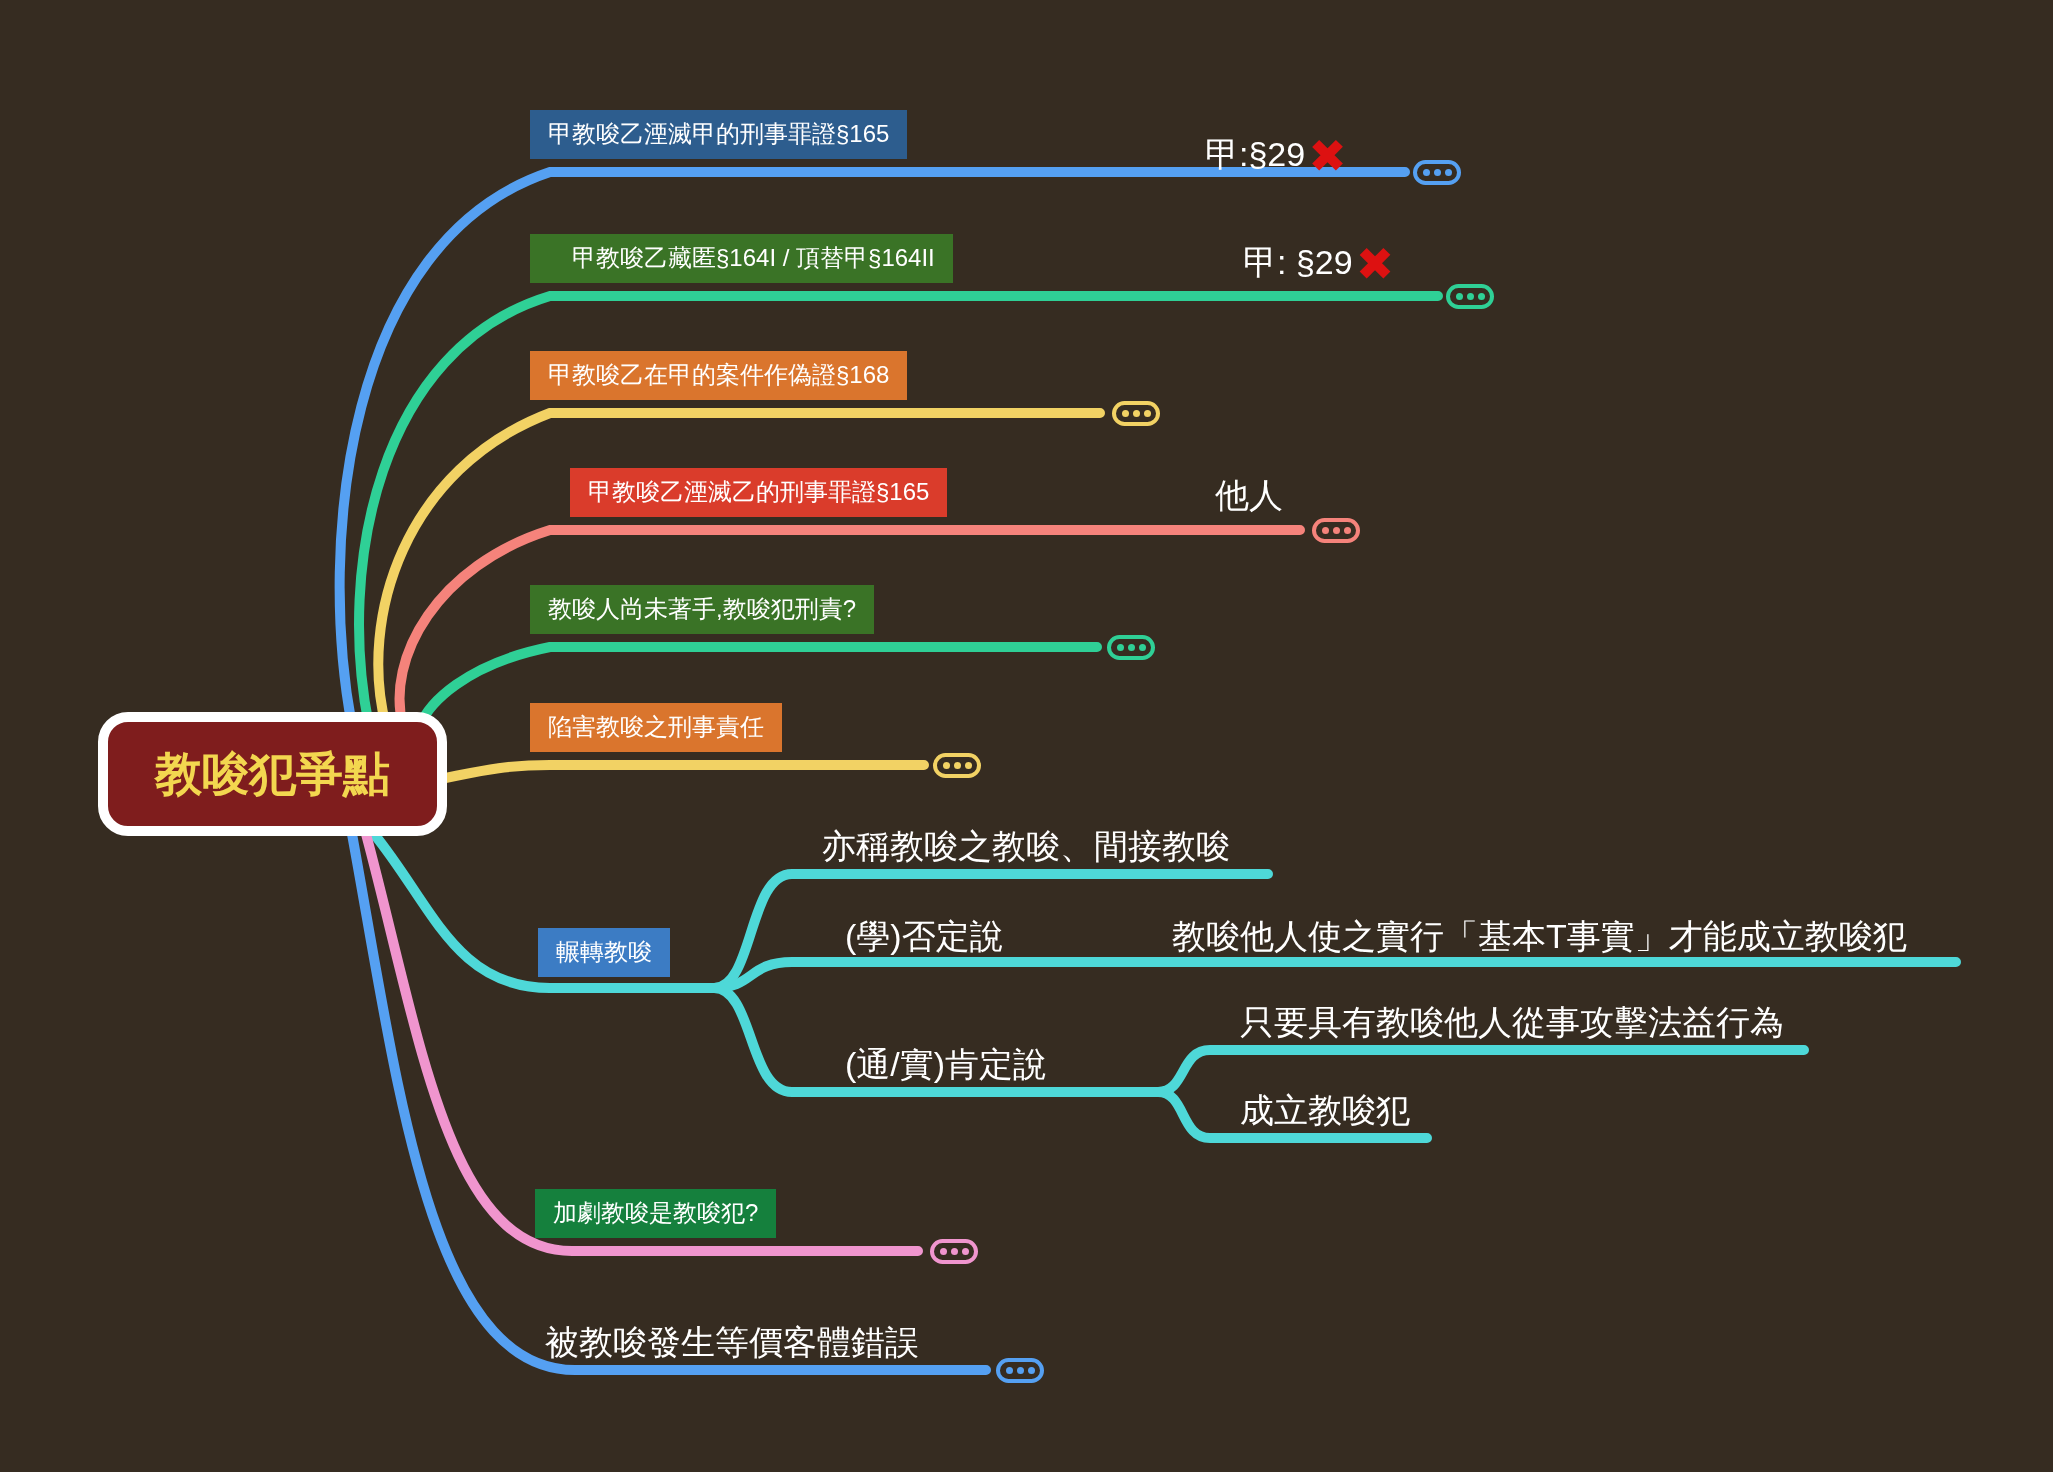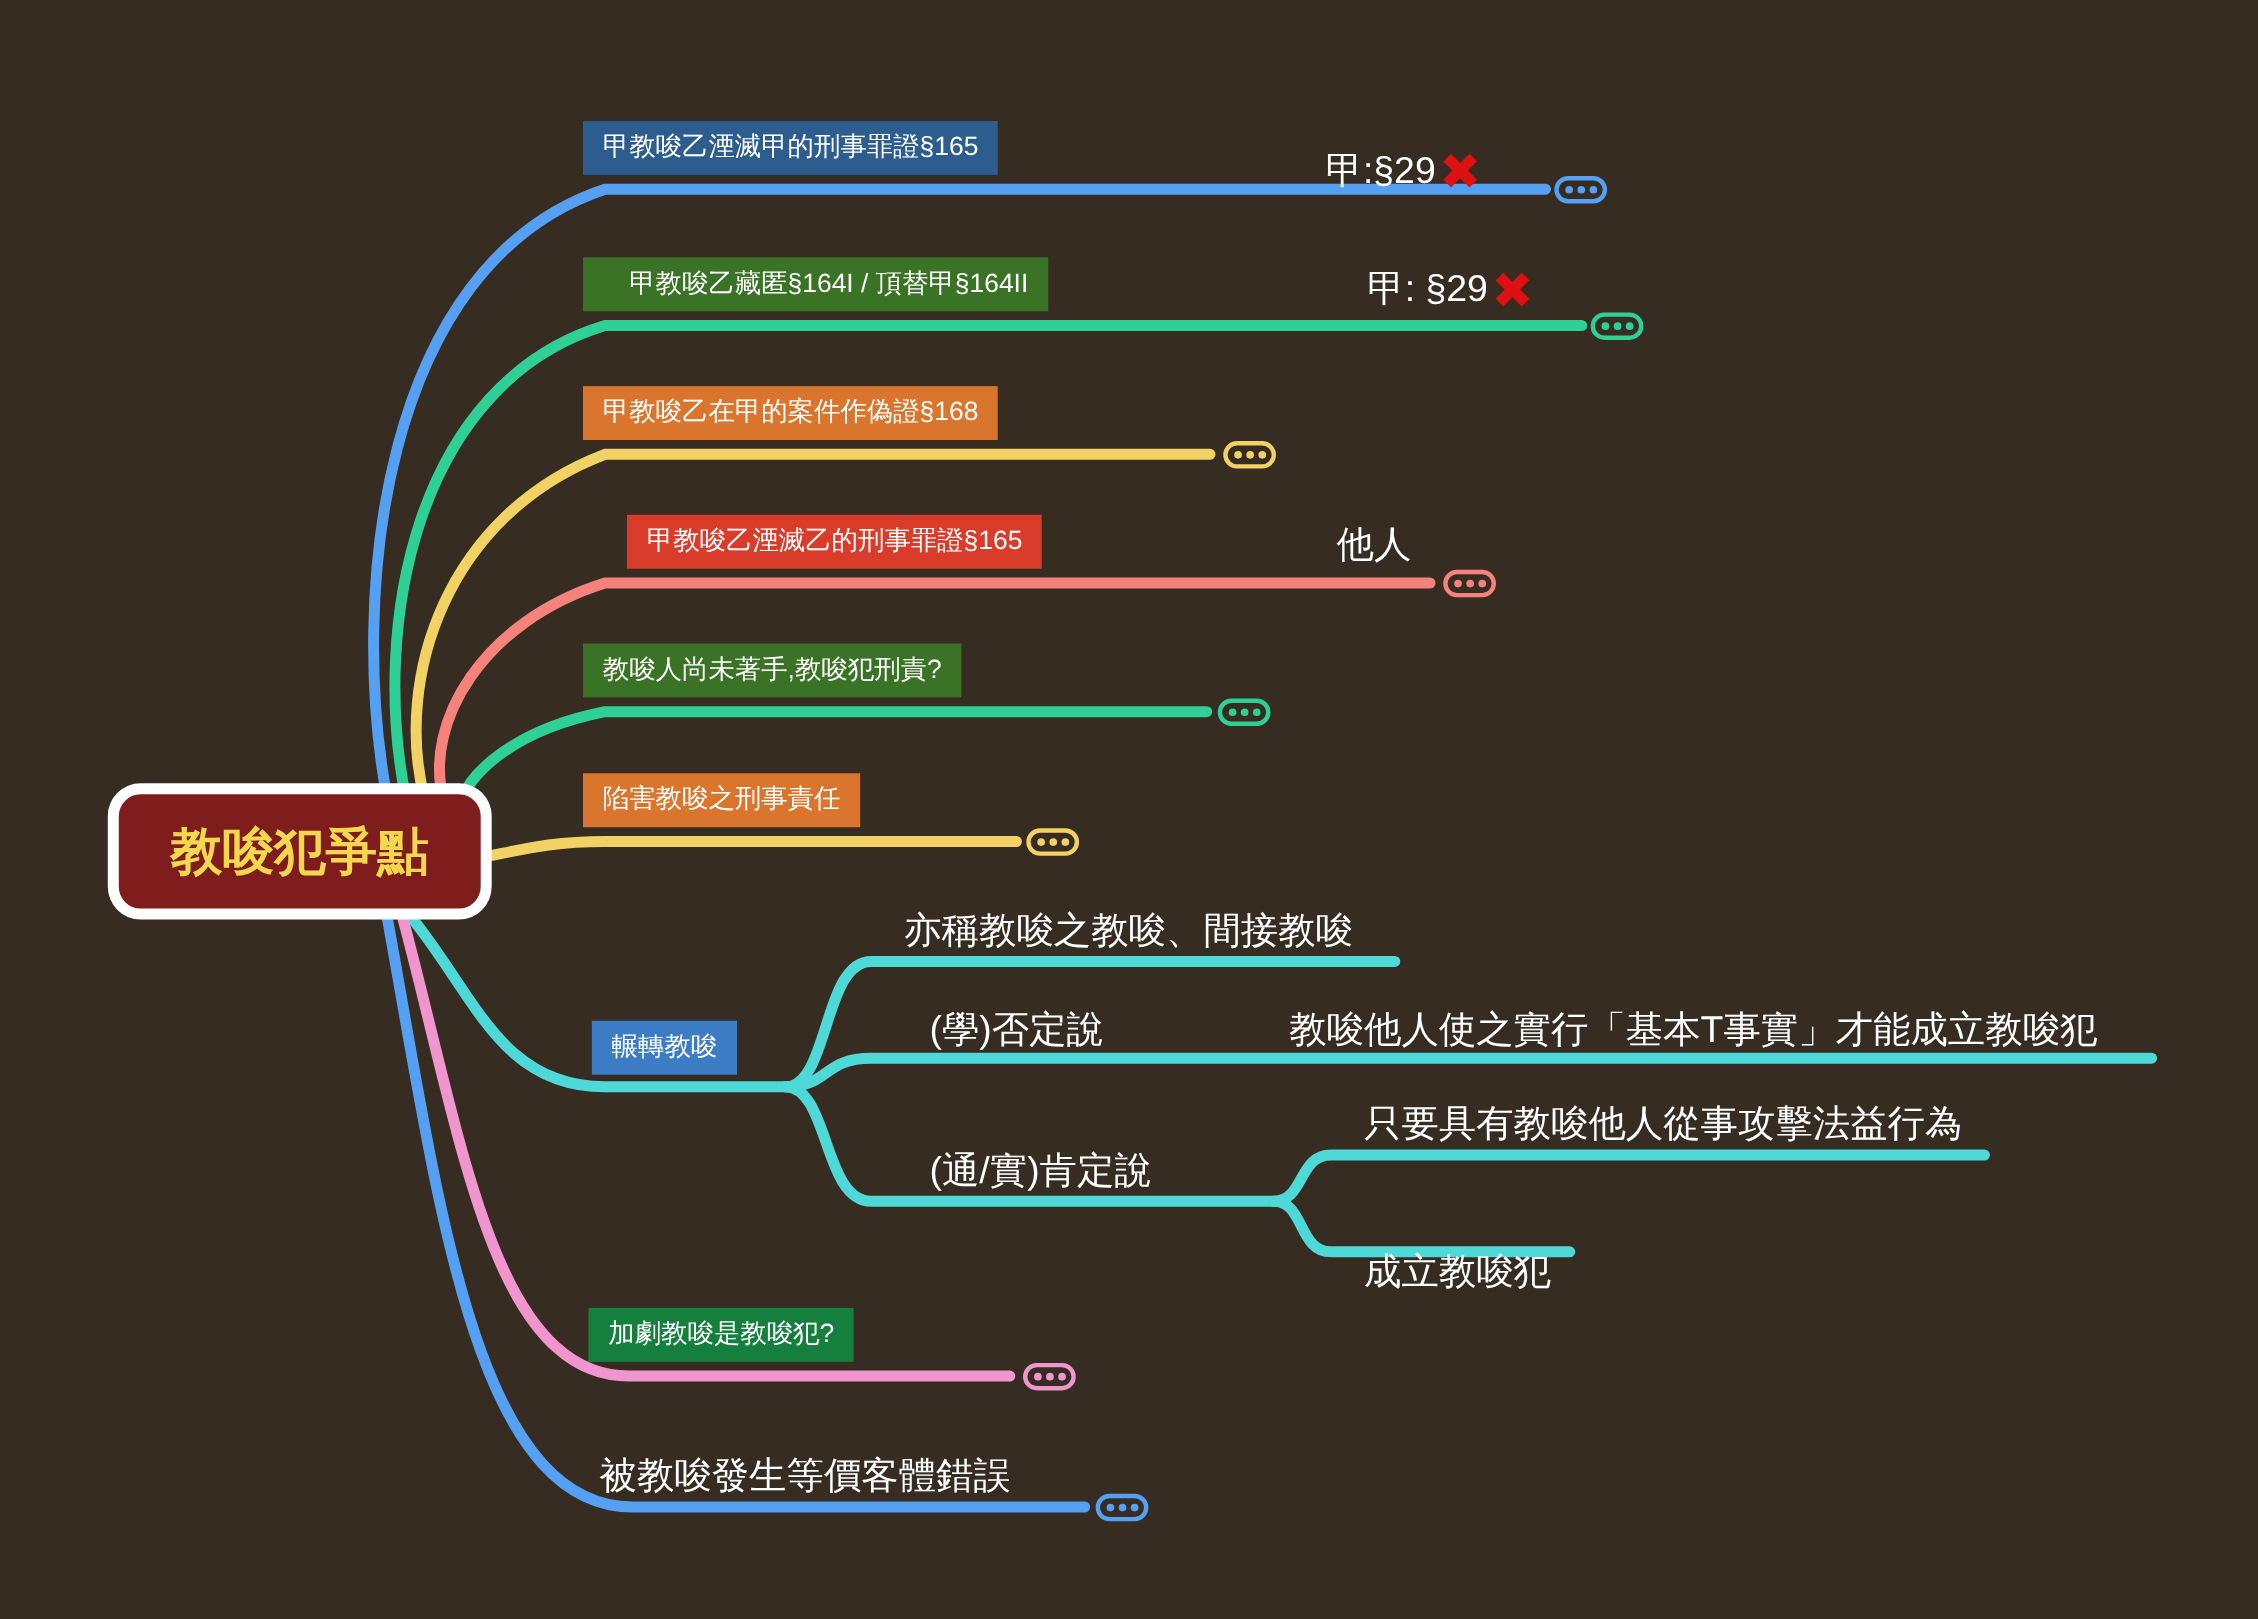--- a/index.html
+++ b/index.html
@@ -112,21 +112,21 @@
   <div class="pill c-yellow" style="left:933px;top:753px;">
       <i></i>
     </div>
 
   <div class="topic bg-steel" style="left:538px;top:928px;">輾轉教唆</div>
   <div class="floating" style="left:822px;top:826px;">亦稱教唆之教唆、間接教唆</div>
   <div class="floating" style="left:845px;top:916px;">(學)否定說</div>
   <div class="floating" style="left:1172px;top:916px;">教唆他人使之實行「基本T事實」才能成立教唆犯</div>
   <div class="floating" style="left:845px;top:1044px;">(通/實)肯定說</div>
   <div class="floating" style="left:1240px;top:1002px;">只要具有教唆他人從事攻擊法益行為</div>
-  <div class="floating" style="left:1240px;top:1136px;">成立教唆犯</div>
+  <div class="floating" style="left:1240px;top:1090px;">成立教唆犯</div>
 
   <div class="topic bg-pink" style="left:535px;top:1189px;">加劇教唆是教唆犯?</div>
   <div class="pill c-pink" style="left:930px;top:1239px;">
       <i></i>
     </div>
 
   <div class="floating" style="left:545px;top:1322px;">被教唆發生等價客體錯誤</div>
   <div class="pill c-blue" style="left:996px;top:1358px;">
       <i></i>
     </div>

